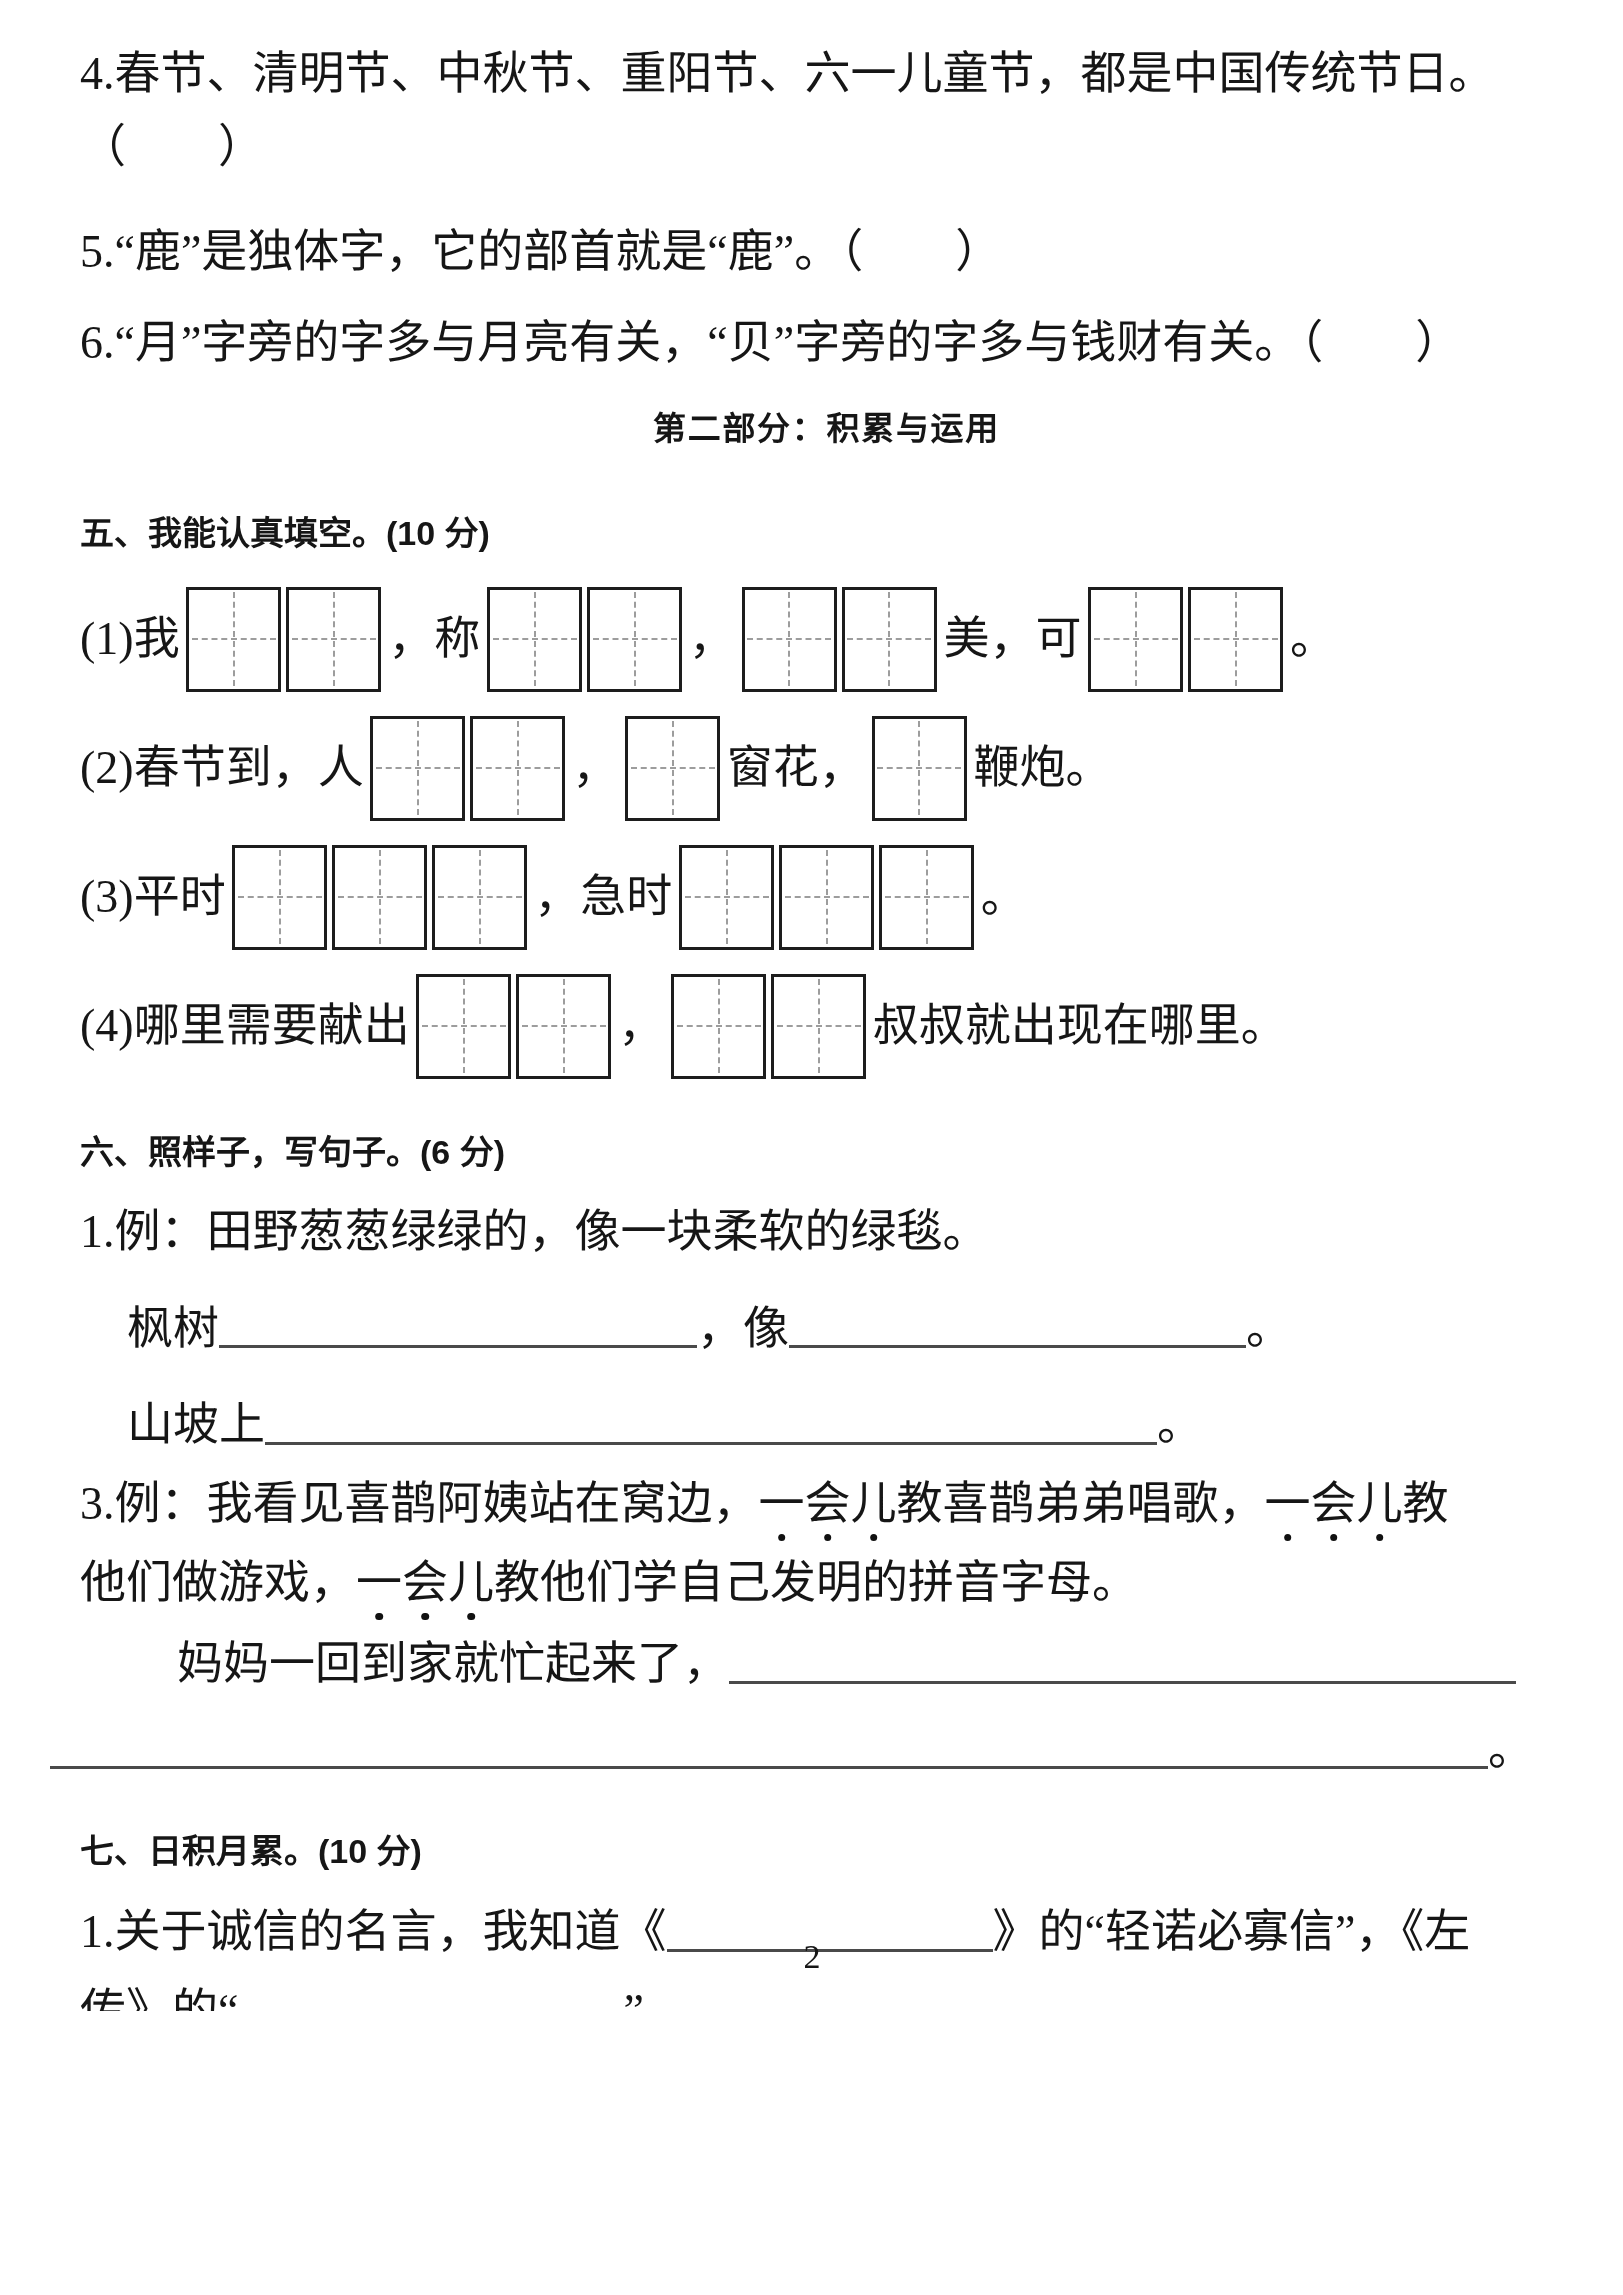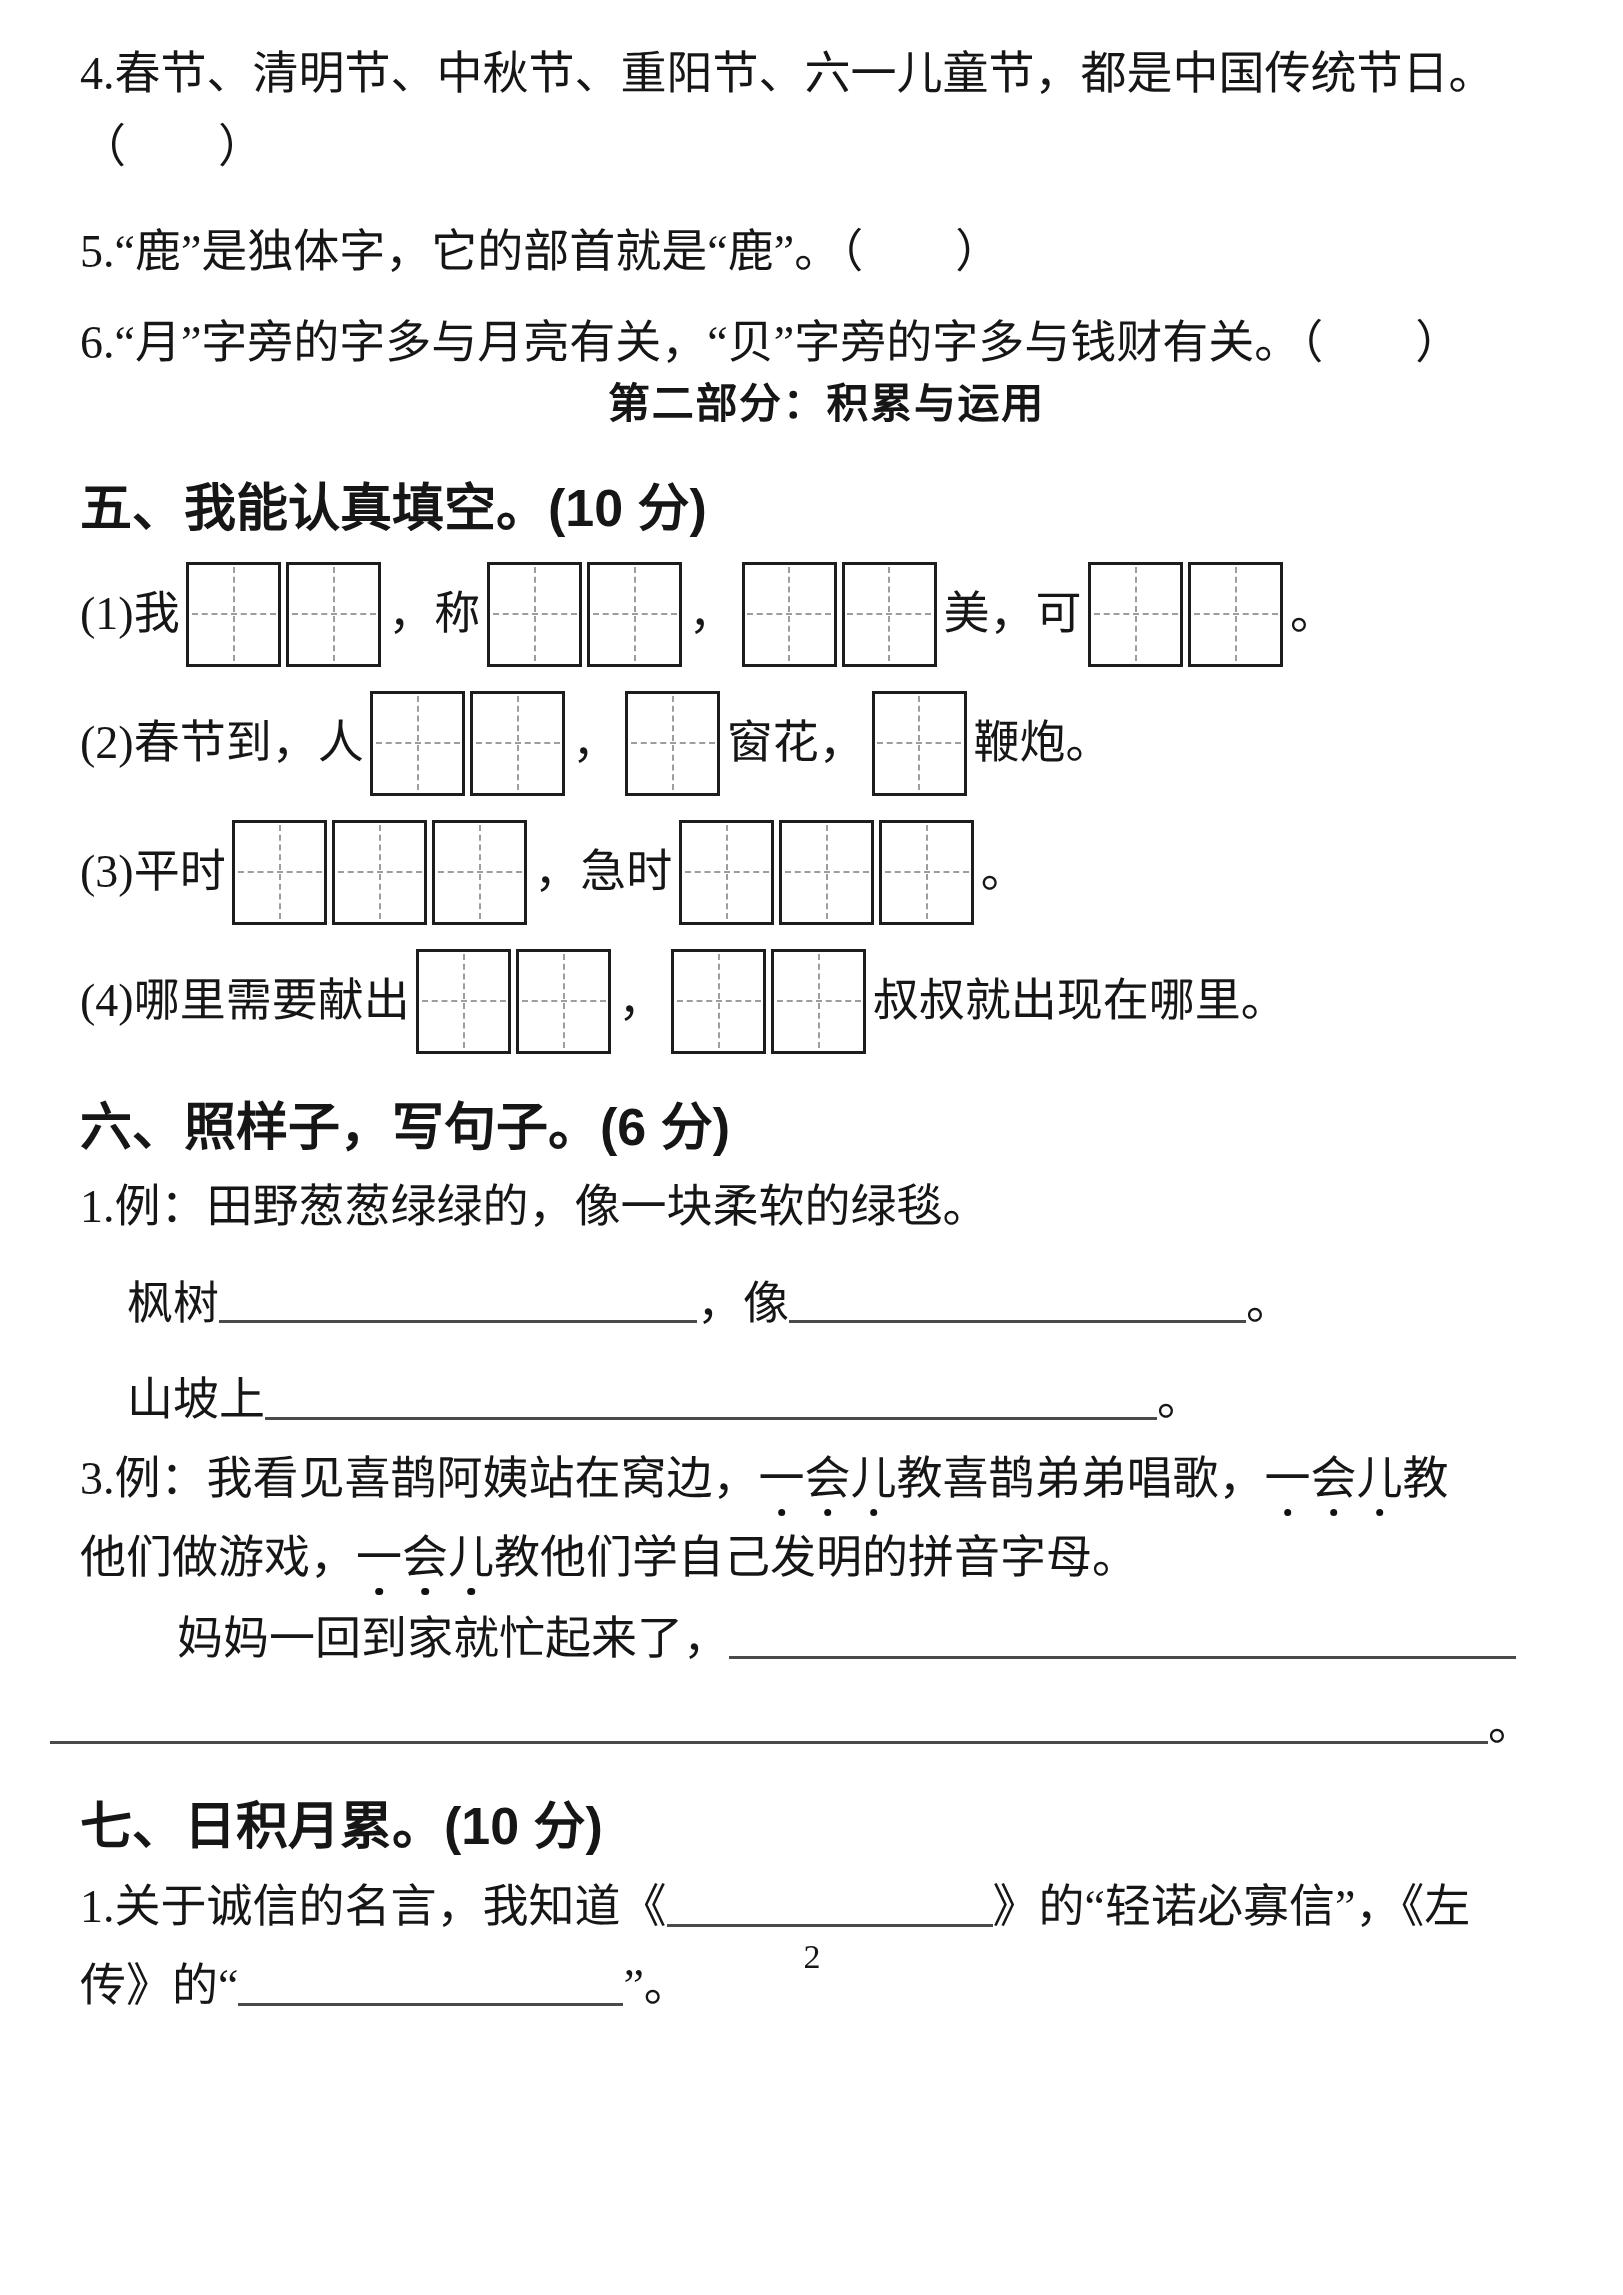--- a/index.html
+++ b/index.html
@@ -52,29 +52,30 @@
   .tian::before{
     content:"";position:absolute;top:2.5px;bottom:2.5px;left:50%;
     border-left:2.5px dashed #9d9d9d;transform:translateX(-50%);
   }
   .tian::after{
     content:"";position:absolute;left:2.5px;right:2.5px;top:50%;
     border-top:2.5px dashed #9d9d9d;transform:translateY(-50%);
   }
   
   .part2-title{
+    margin-top:25px;
     text-align:center;
     font-family:"Liberation Sans","DejaVu Sans",sans-serif;
-    font-weight:700;font-size:42px;line-height:63px;
+    font-weight:700;font-size:33px;line-height:63px;
     letter-spacing:1.7px;
   }
   .sec-title{
     margin-top:44px;
     font-family:"Liberation Sans","DejaVu Sans",sans-serif;
-    font-weight:700;font-size:52px;line-height:59px;
+    font-weight:700;font-size:34px;line-height:59px;
   }
   
   #judgement .line:nth-child(1){margin-top:0;}
   #judgement .line:nth-child(2){margin-top:13.5px;}
   #judgement .line:nth-child(3){margin-top:46px;}
   #judgement .line:nth-child(4){margin-top:32px;}
   #section6-lines .line:nth-child(7){margin-top:25px;}
   #section6-lines .line:nth-child(8){margin-top:32px;}
   #section7-lines .line{margin-top:18.6px;}
   .indent-1{margin-left:47px;margin-top:36px;}

